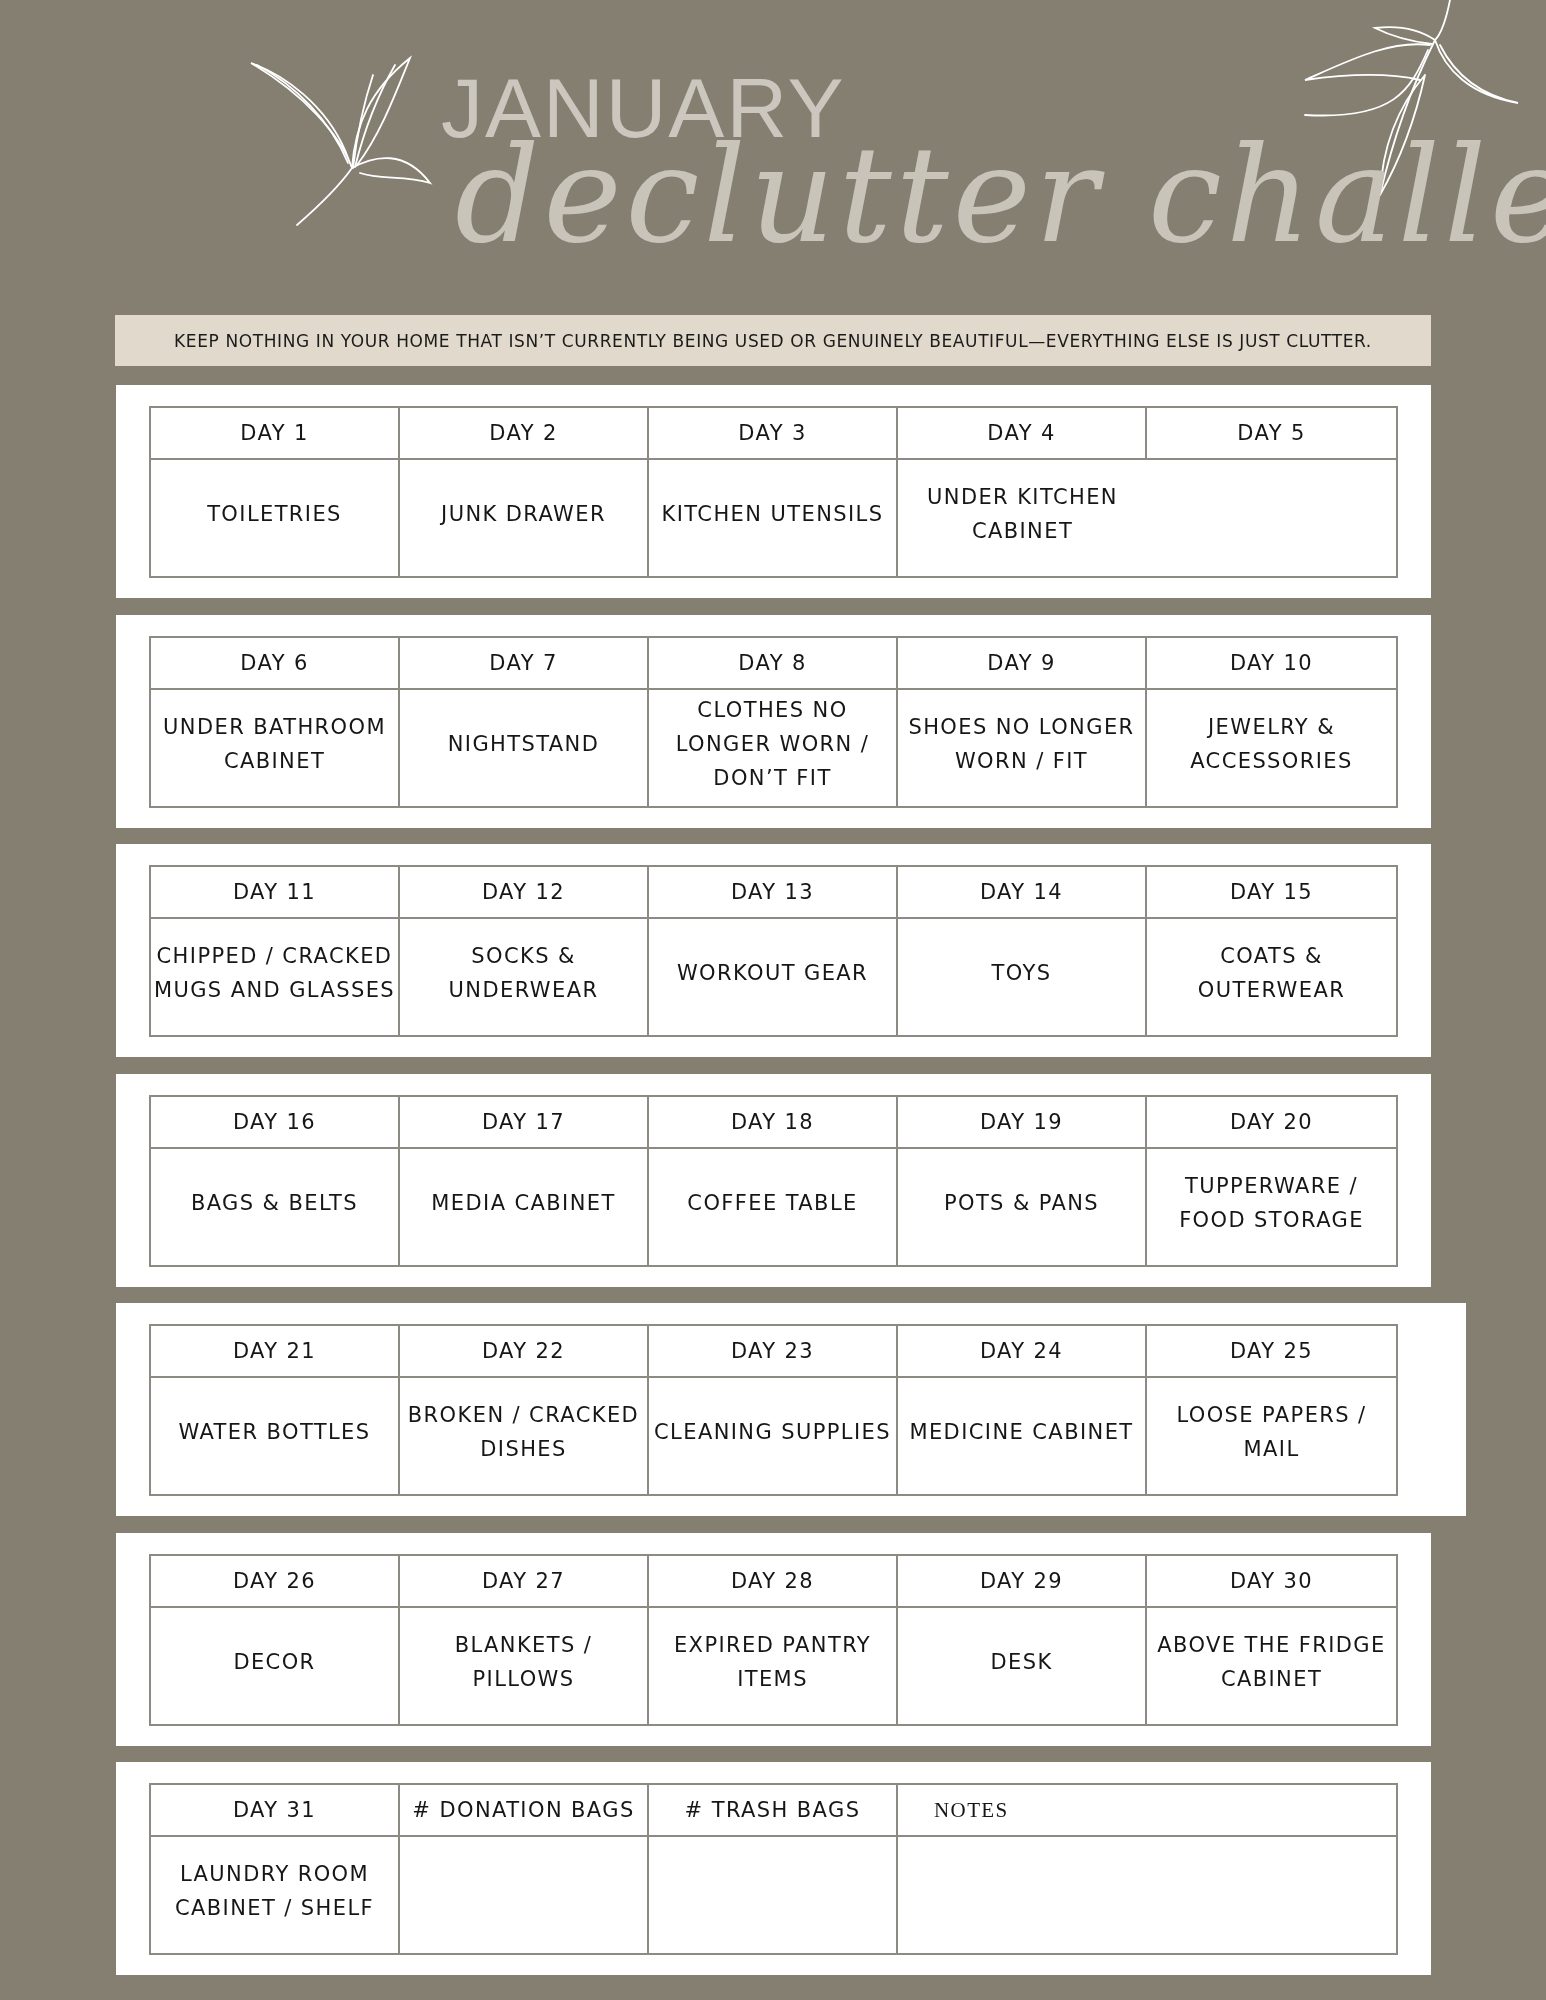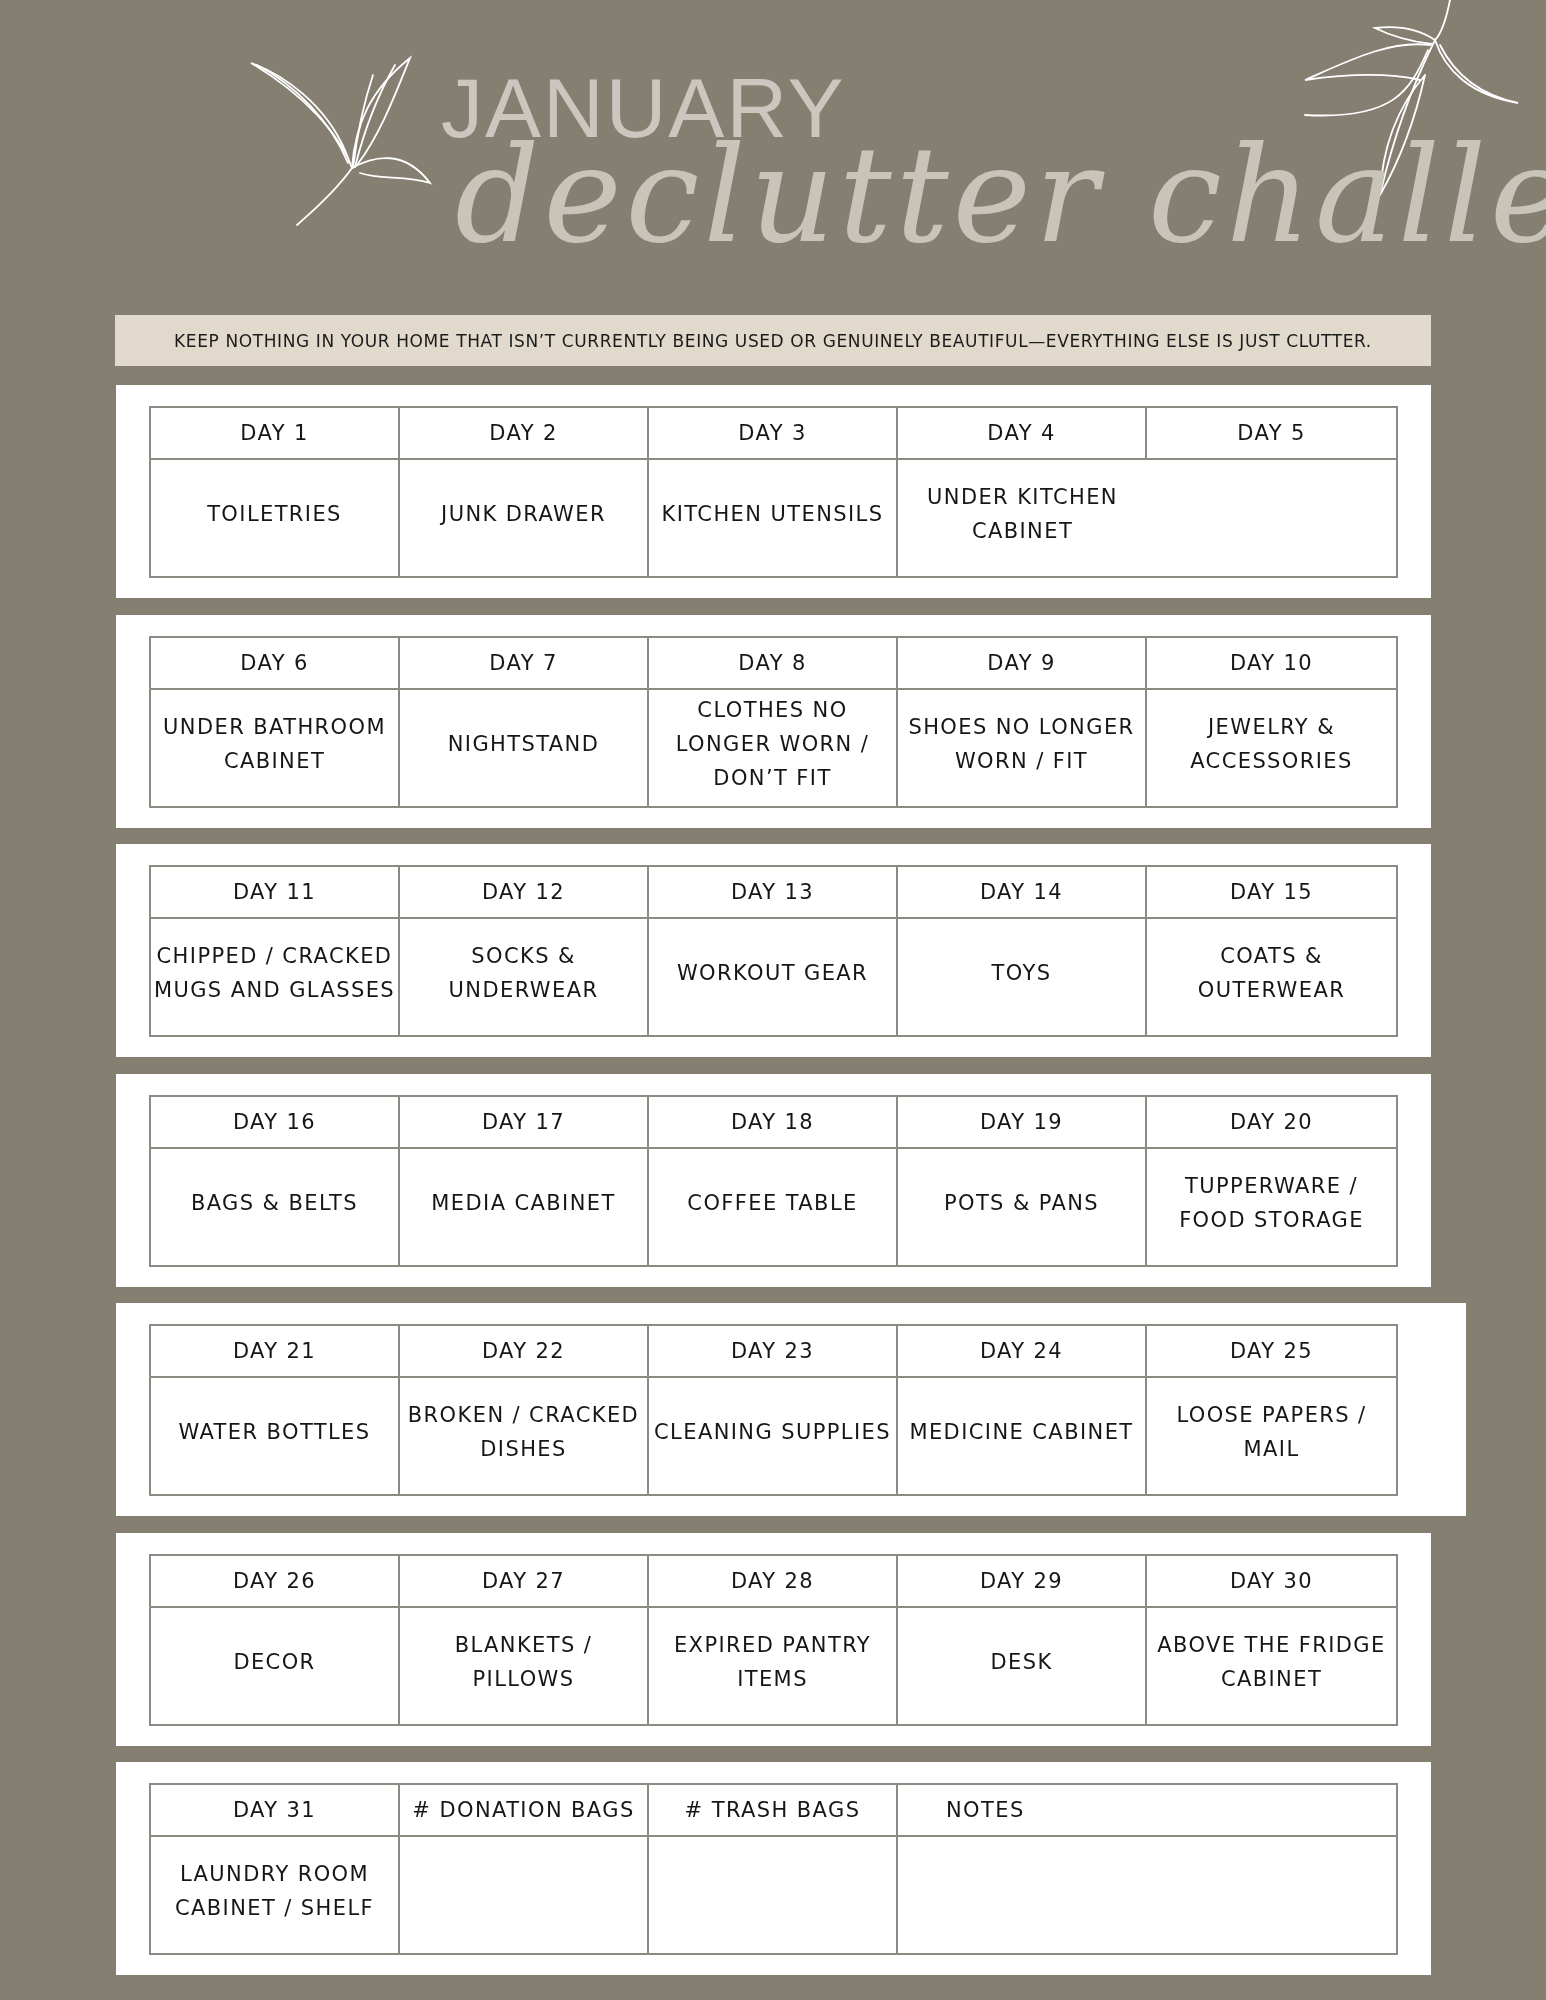--- a/index.html
+++ b/index.html
@@ -49,21 +49,21 @@
       display: flex; align-items: center; justify-content: center;
       text-align: center;
       border-right: 2px solid #8d8a83;
       font-family: "DejaVu Sans", sans-serif;
       font-size: 21px; letter-spacing: 1.4px; line-height: 34px;
       color: #161616; padding: 0 2px; box-sizing: border-box;
     }
     .cell:last-child { border-right: none; }
     .row.body .cell { padding-bottom: 8px; }
     .row.last { grid-template-columns: 1fr 1fr 1fr 2fr; }
-    .cell.notes { justify-content: flex-start; padding-left: 48px; }
+    .cell.notes { justify-content: flex-start; padding-left: 36px; font-family: Liberation Serif, serif; }
     .cell.blank { cursor: text; }
   </style>
 </head>
 <body>
 
 <div class="title-area">
   <svg class="leaf" style="left:245px; top:55px;" width="240" height="190" viewBox="0 0 240 190">
     <g fill="none" stroke="#ffffff" stroke-width="1.8" stroke-linecap="round">
       <path d="M52 170 C 75 150, 95 130, 107 113"></path>
       <path d="M107 113 C 95 80, 60 40, 6 8 C 40 20, 80 50, 100 95 Z"></path>

